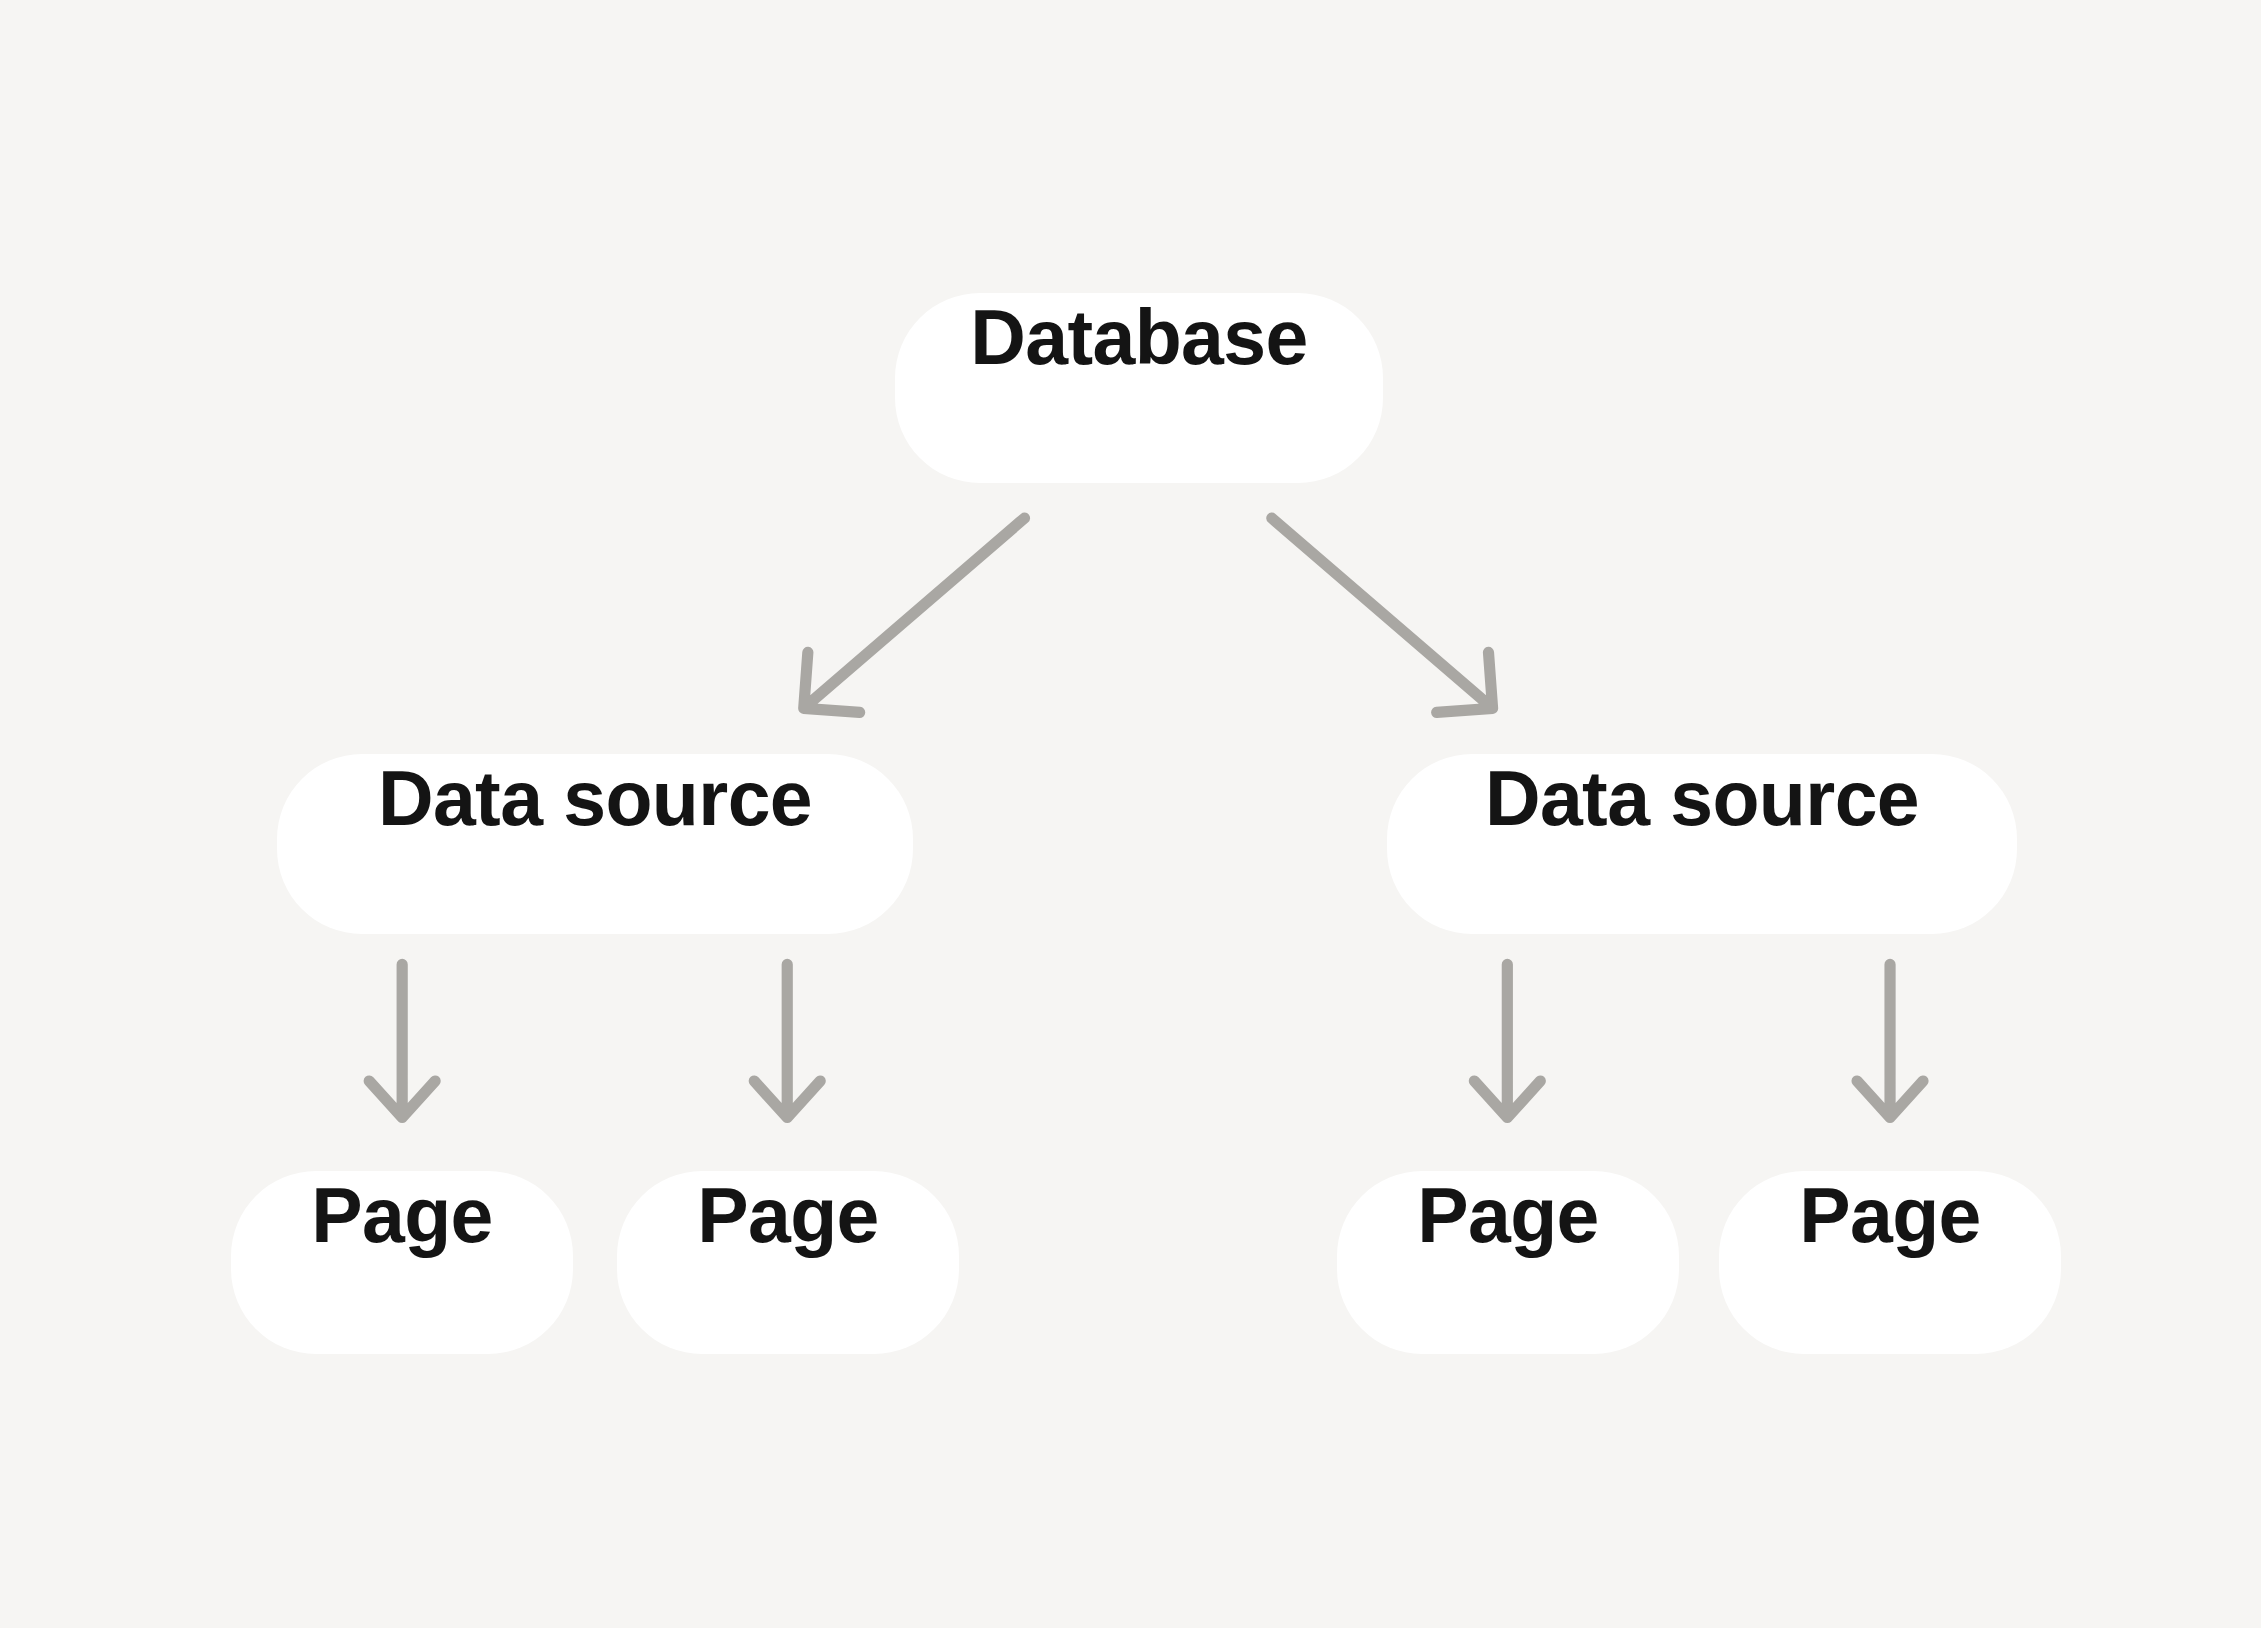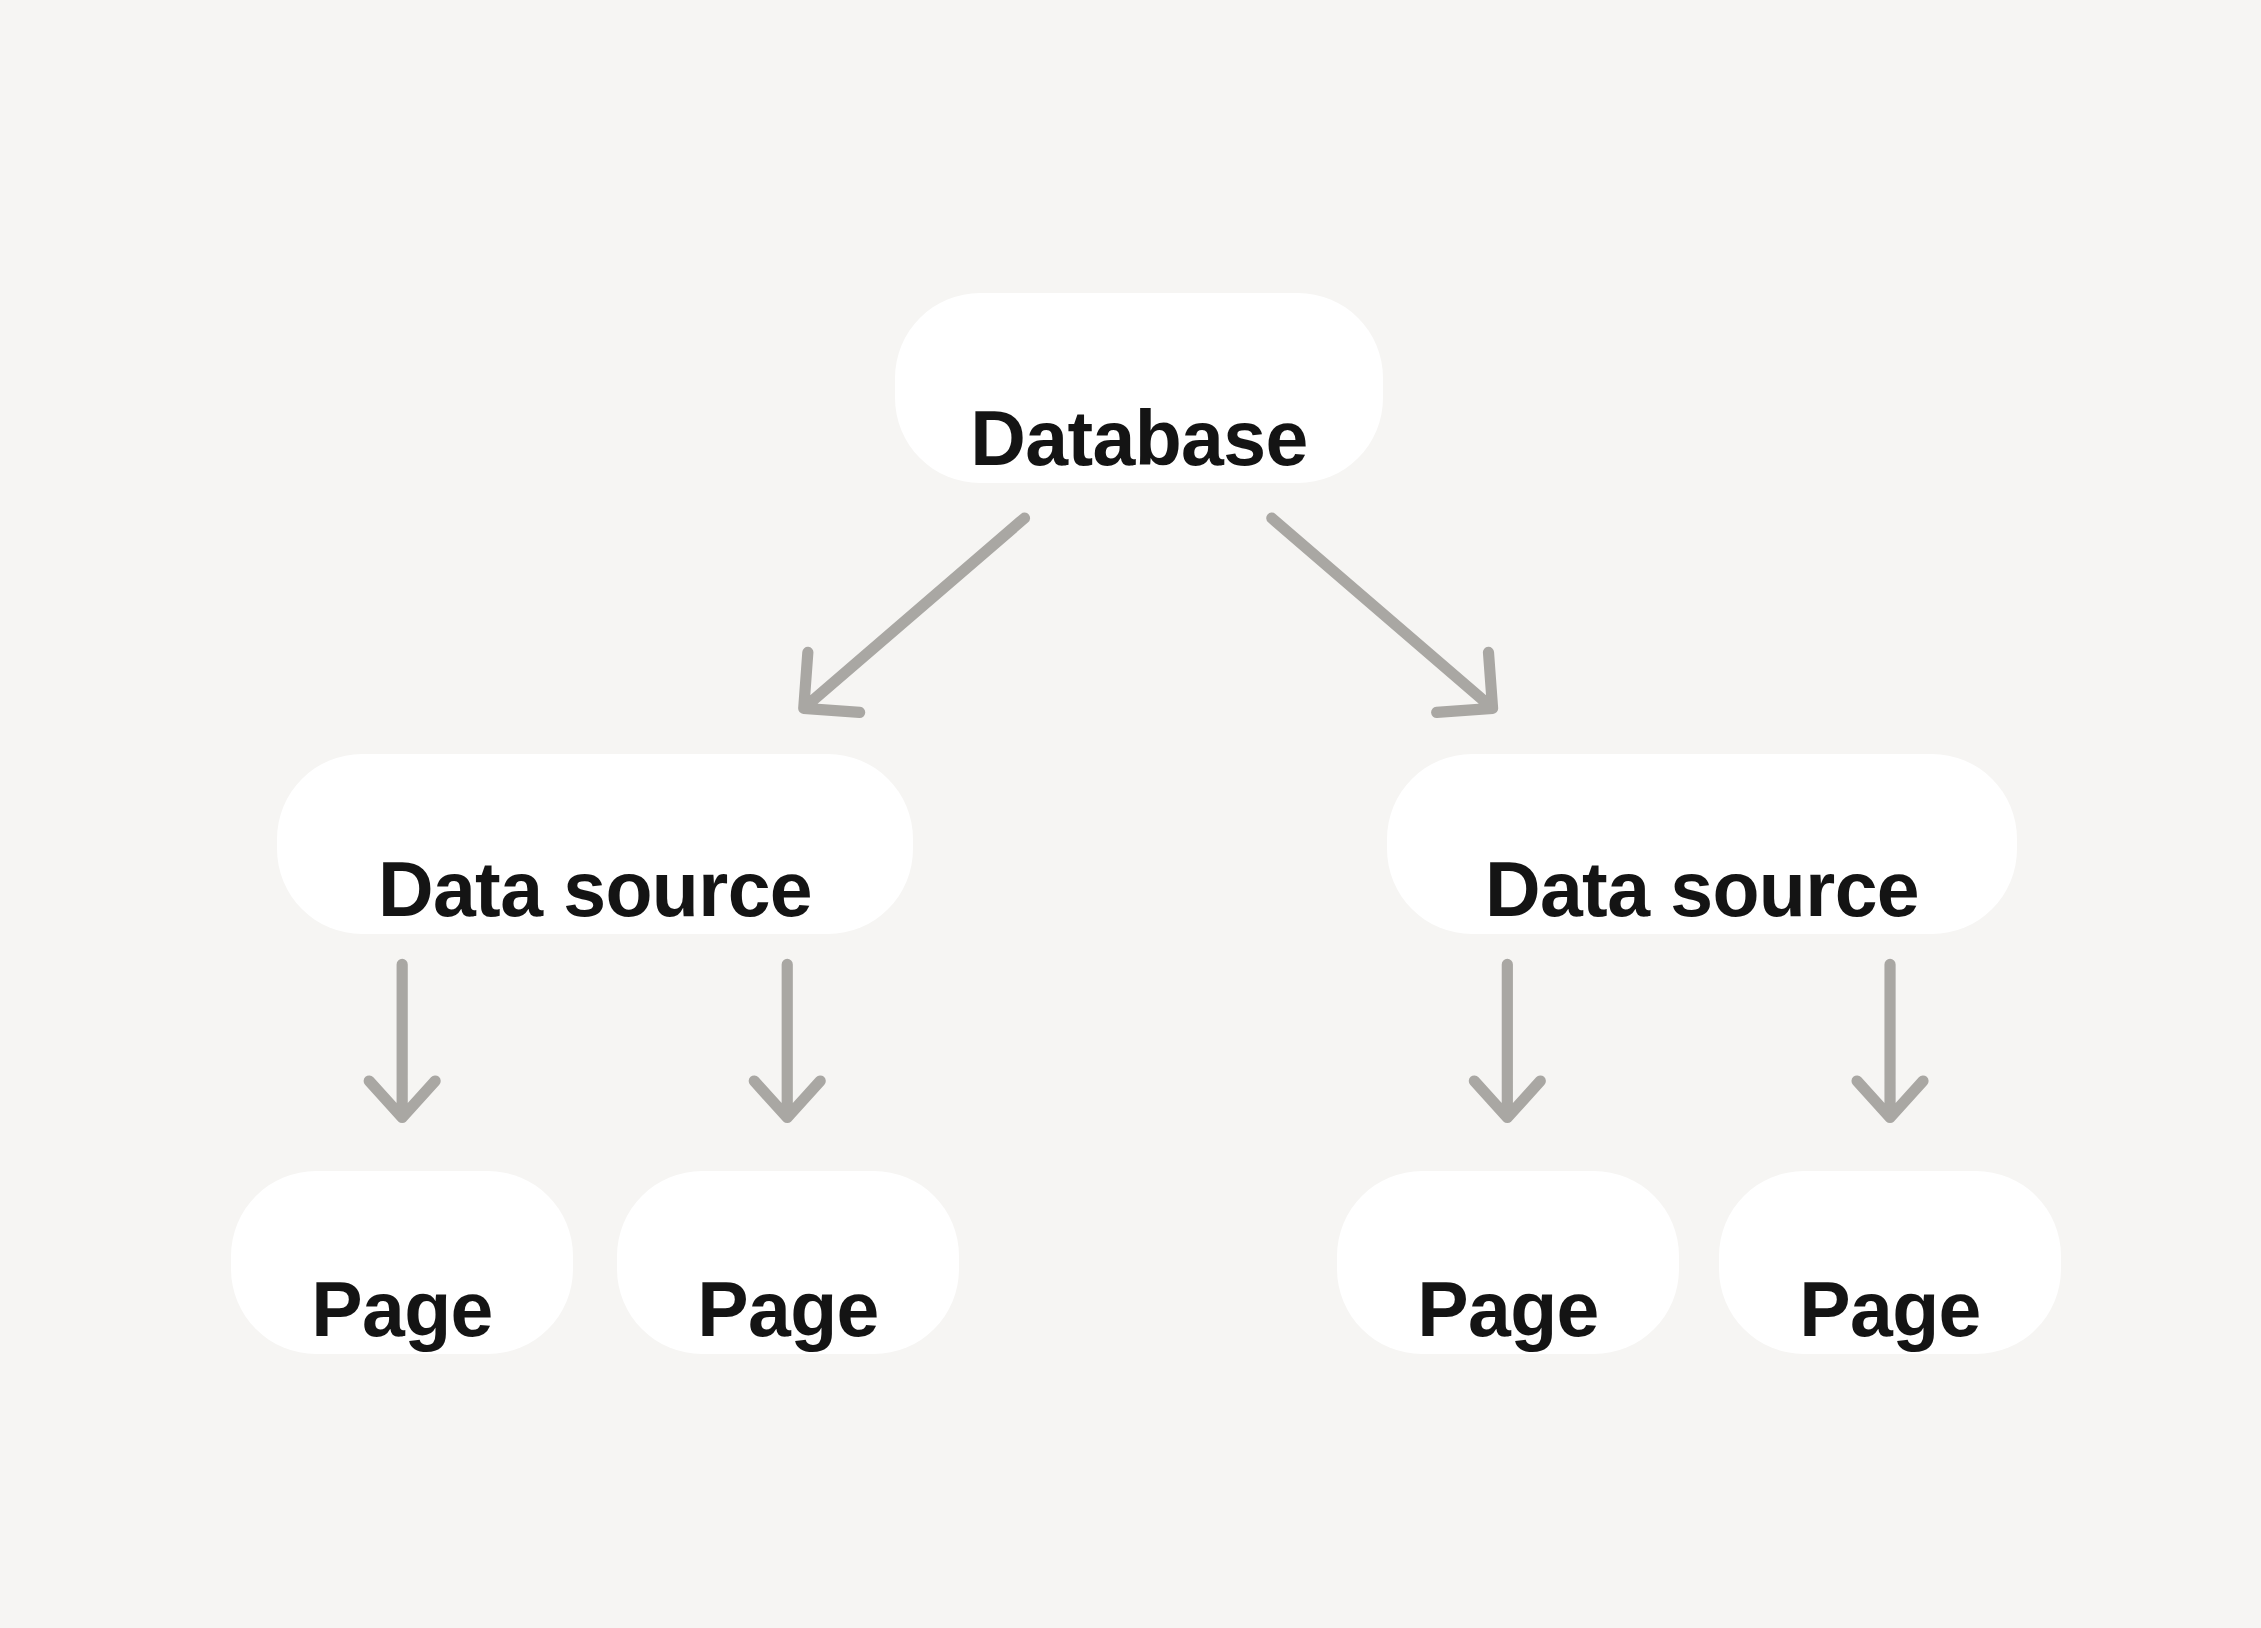--- a/index.html
+++ b/index.html
@@ -34,21 +34,21 @@
     stroke-linecap: round;
     stroke-linejoin: round;
   }
   .node {
     position: absolute;
     z-index: 2;
     background: var(--node-fill, #ffffff);
     color: var(--node-text, #141414);
     border-radius: 85px;
     display: flex;
-    align-items: flex-end;
+    align-items: flex-start;
     justify-content: center;
     font-weight: 700;
     font-size: 77px;
     letter-spacing: -0.6px;
     white-space: nowrap;
   }
   .n-database     { left: 895px; top: 293px;  width: 488px;  height: 190px; }
   .n-data-source-1{ left: 277px;  top: 754px; width: 636px; height: 180px; }
   .n-data-source-2{ left: 1387px; top: 754px; width: 630px; height: 180px; }
   .n-page-1       { left: 231px;  top: 1171px; width: 342px;  height: 183px; }

